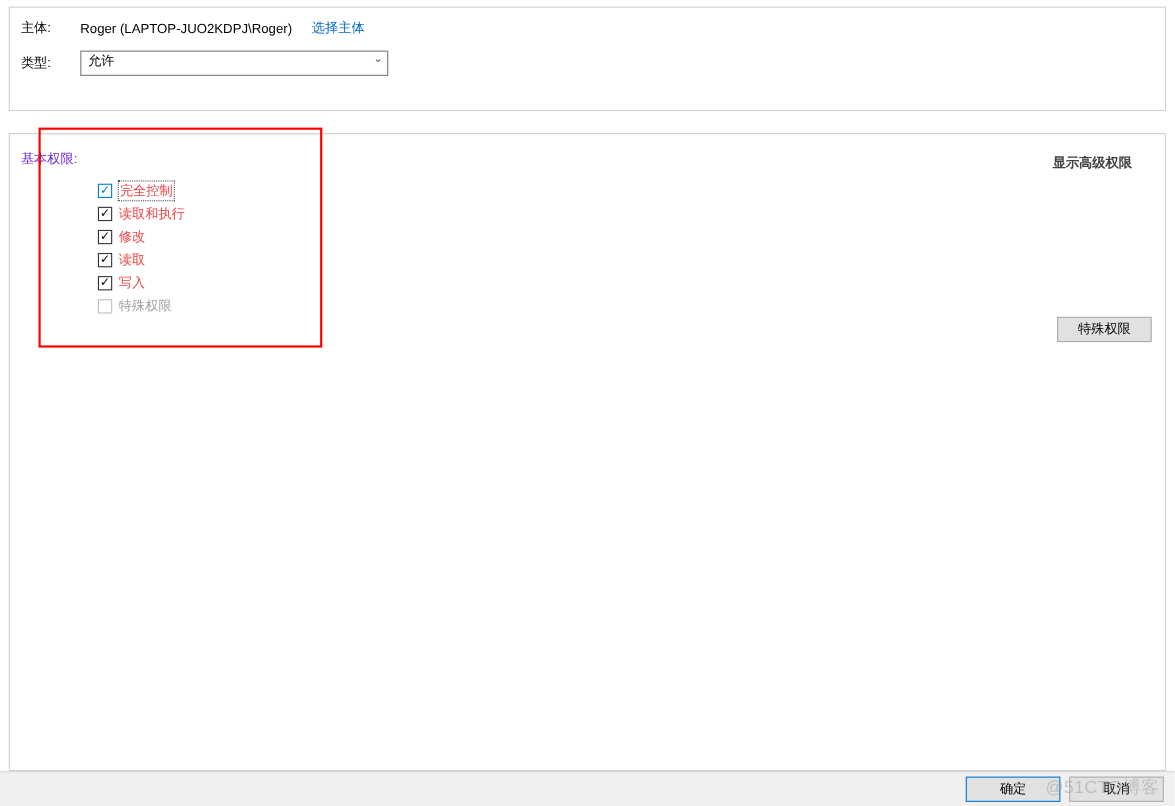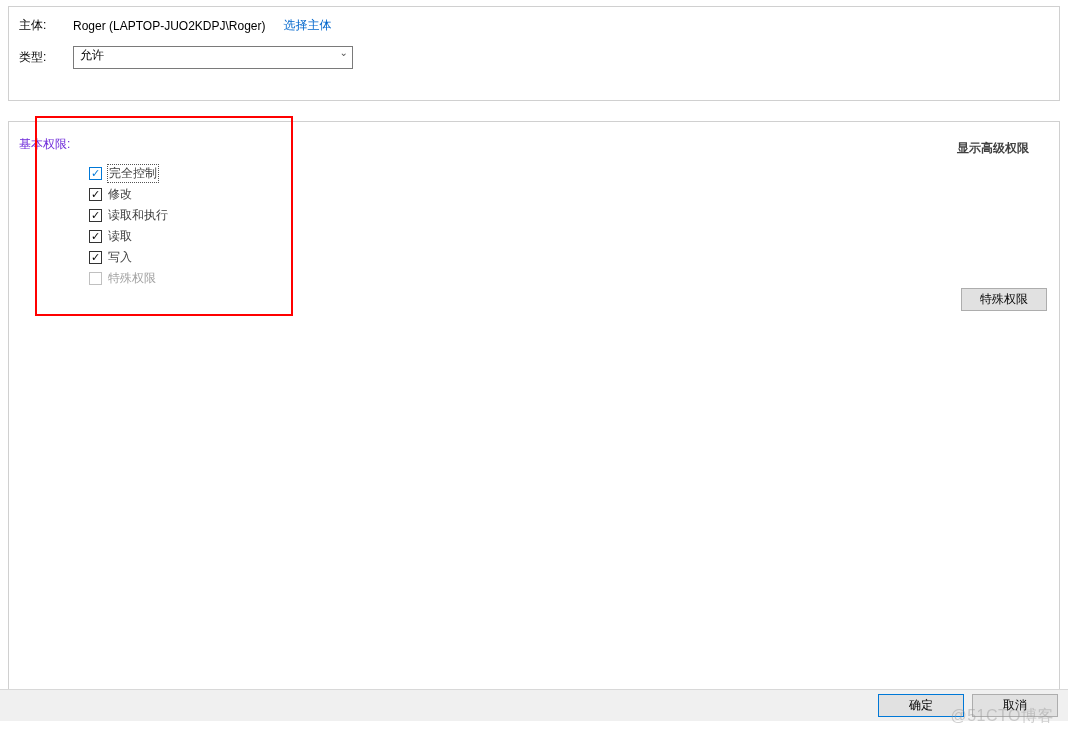--- a/index.html
+++ b/index.html
@@ -112,21 +112,21 @@
     .cb.checked.highlighted {
       border-color: #0078d7;
     }
     .cb.checked.highlighted::after {
       color: #0078d7;
     }
     .cb.disabled {
       border-color: #c0c0c0;
     }
     .perm-label {
-      color: #404040;
+      color: #ef4444;
     }
     .perm-item.disabled .perm-label {
       color: #a0a0a0;
     }
     .focus-rect {
       outline: 1px dotted #555;
       outline-offset: 0px;
       padding: 0 1px;
     }
     .clear-all-btn {
@@ -136,21 +136,21 @@
       width: 86px;
       height: 23px;
       background: #e1e1e1;
       border: 1px solid #adadad;
       cursor: pointer;
       text-align: center;
       line-height: 21px;
     }
     .dialog-footer {
       position: absolute;
-      bottom: 12px;
+      bottom: 0;
       left: 0;
       right: 0;
       height: 32px;
       background: #f0f0f0;
       border-top: 1px solid #d8d8d8;
       display: flex;
       justify-content: flex-end;
       align-items: center;
       padding-right: 10px;
       gap: 8px;
@@ -200,25 +200,25 @@
   <div class="basic-perms-label">基本权限:</div>
   <span class="adv-link">显示高级权限</span>
 
   <div class="perm-list" id="perm-list">
       <div class="perm-item">
         <span class="cb checked highlighted"></span>
         <span class="perm-label focus-rect">完全控制</span>
       </div>
       <div class="perm-item">
         <span class="cb checked"></span>
+        <span class="perm-label">读取和执行</span>
+      </div>
+      <div class="perm-item">
+        <span class="cb checked"></span>
         <span class="perm-label">修改</span>
-      </div>
-      <div class="perm-item">
-        <span class="cb checked"></span>
-        <span class="perm-label">读取和执行</span>
       </div>
       <div class="perm-item">
         <span class="cb checked"></span>
         <span class="perm-label">读取</span>
       </div>
       <div class="perm-item">
         <span class="cb checked"></span>
         <span class="perm-label">写入</span>
       </div>
       <div class="perm-item disabled">

